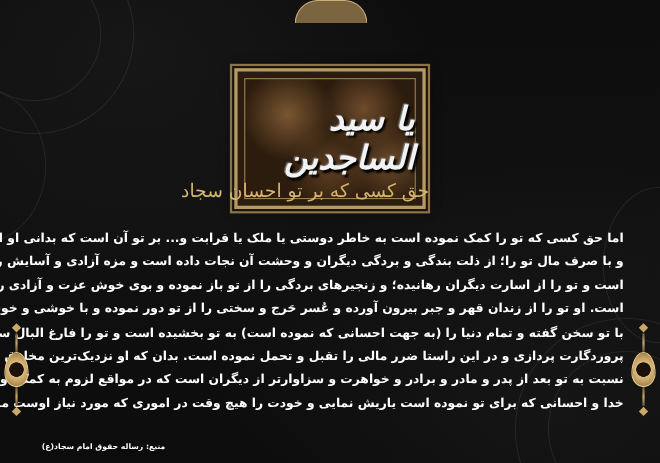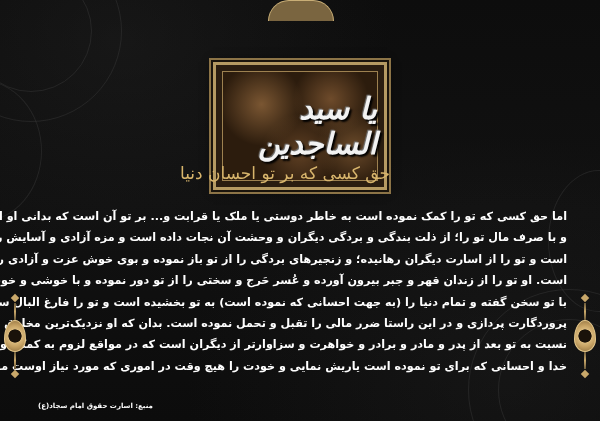--- a/index.html
+++ b/index.html
@@ -123,21 +123,21 @@
   <div class="swirl sw5"></div>
   <div class="swirl sw6"></div>
 
   <div class="header-crown"></div>
   <div class="header-frame">
     <div class="header-inner">
       <span class="calligraphy">یا سید الساجدین</span>
     </div>
   </div>
 
-  <div class="subtitle">حق کسی که بر تو احسان دنیا</div>
+  <div class="subtitle">حق کسی که بر تو احسان سجاد</div>
 
   <div class="body-text">
     <span class="body-line">اما حق کسی که تو را کمک نموده است به خاطر دوستی یا ملک یا قرابت و... بر تو آن است که بدانی او از مالش گذشته</span>
     <span class="body-line">و با صرف مال تو را؛ از ذلت بندگی و بردگی دیگران و وحشت آن نجات داده است و مزه آزادی و آسایش را به تو چشانیده</span>
     <span class="body-line">است و تو را از اسارت دیگران رهانیده؛ و زنجیرهای بردگی را از تو باز نموده و بوی خوش عزت و آزادی را به مشام تو رسانیده</span>
     <span class="body-line">است. او تو را از زندان قهر و جبر بیرون آورده و عُسر حَرج و سختی را از تو دور نموده و با خوشی و خوشرویی و زبان انصاف</span>
     <span class="body-line">با تو سخن گفته و تمام دنیا را (به جهت احسانی که نموده است) به تو بخشیده است و تو را فارغ البال ساخته که به عبادت</span>
     <span class="body-line">پروردگارت پردازی و در این راستا ضرر مالی را تقبل و تحمل نموده است. بدان که او نزدیک‌ترین مخلوق خداوند است</span>
     <span class="body-line">نسبت به تو بعد از پدر و مادر و برادر و خواهرت و سزاوارتر از دیگران است که در مواقع لزوم به کمک او بشتابی و به خاطر</span>
     <span class="body-line">خدا و احسانی که برای تو نموده است یاریش نمایی و خودت را هیچ وقت در اموری که مورد نیاز اوست مقدم ننمایی.</span>
@@ -151,14 +151,14 @@
     <div class="orn-dot"></div>
   </div>
   <div class="side-ornament right">
     <div class="orn-dot"></div>
     <div class="orn-stem"></div>
     <div class="orn-medallion"></div>
     <div class="orn-stem"></div>
     <div class="orn-dot"></div>
   </div>
 
-  <div class="source">منبع: اسارت حقوق امام سجاد(ع)</div>
+  <div class="source">منبع: رساله حقوق امام سجاد(ع)</div>
 </div>
 
 </body></html>

